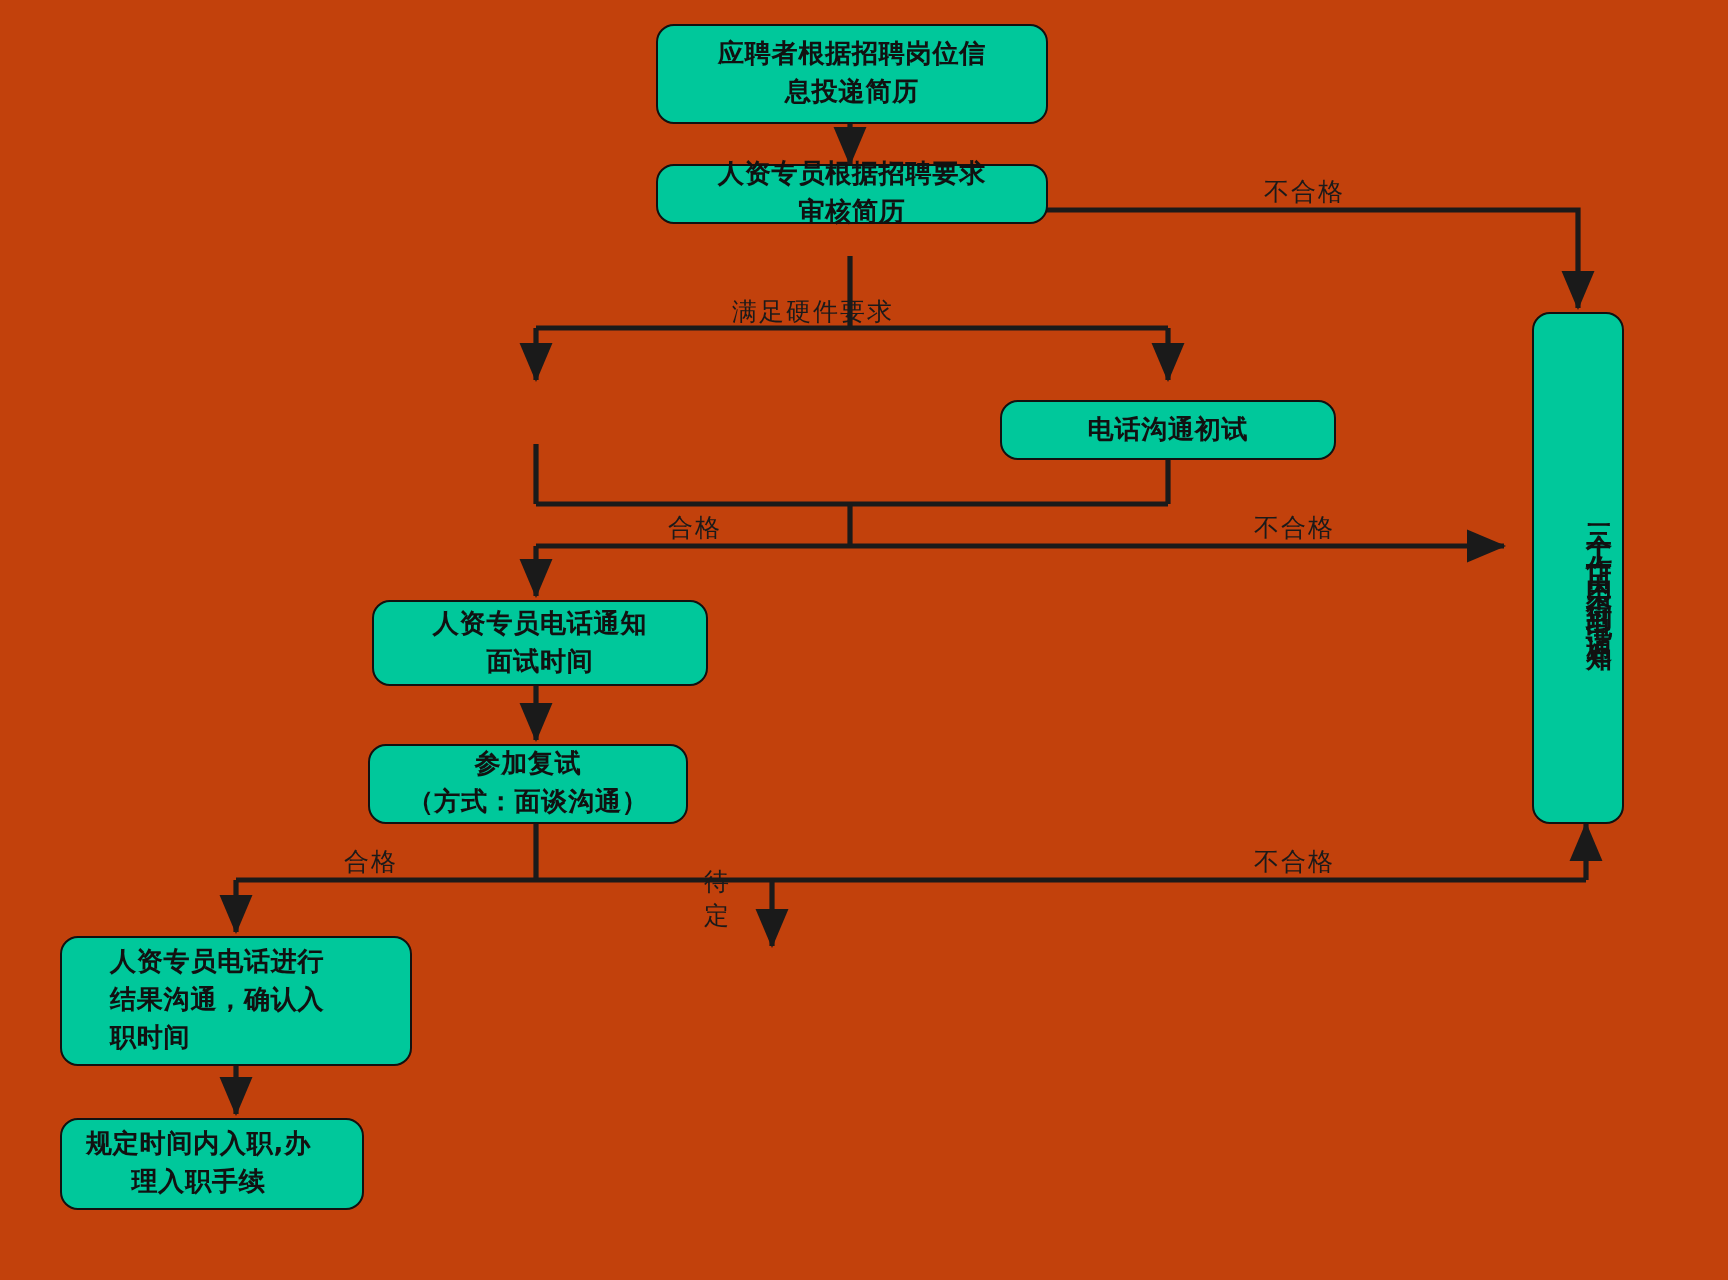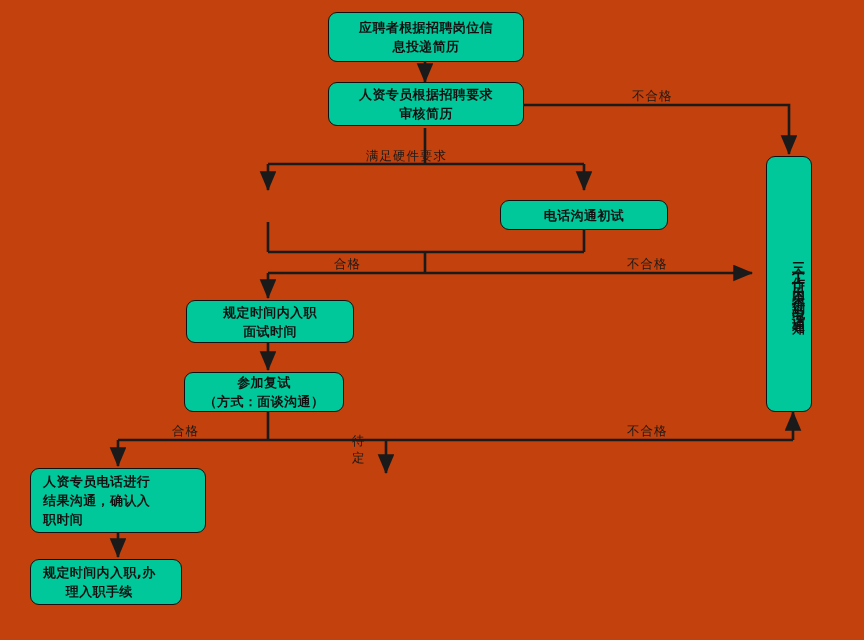--- a/index.html
+++ b/index.html
@@ -117,41 +117,41 @@
 
       <path d="M118,533 L118,557" marker-end="url(#ah)"></path>
     </g>
   </svg>
 
   <div class="node" style="left:328px; top:12px; width:196px; height:50px;">
     <span class="txt">应聘者根据招聘岗位信
 息投递简历</span>
   </div>
 
-  <div class="node" style="left:328px; top:82px; width:196px; height:44px;">
+  <div class="node" style="left:328px; top:82px; width:196px; height:30px;">
     <span class="txt">人资专员根据招聘要求
 审核简历</span>
   </div>
 
 
   <div class="node" style="left:500px; top:200px; width:168px; height:30px;">
     <span class="txt">电话沟通初试</span>
   </div>
 
   <div class="node" style="left:186px; top:300px; width:168px; height:43px;">
-    <span class="txt">规定时间内入职
+    <span class="txt">人资专员电话通知
 面试时间</span>
   </div>
 
   <div class="node" style="left:184px; top:372px; width:160px; height:40px;">
     <span class="txt">参加复试
 （方式：面谈沟通）</span>
   </div>
 
-  <div class="node left-align" style="left:30px; top:468px; width:176px; height:65px; padding-left:12px;">
+  <div class="node left-align" style="left:30px; top:468px; width:176px; height:65px; padding-left:24px;">
     <span class="txt">人资专员电话进行
 结果沟通，确认入
 职时间</span>
   </div>
 
   <div class="node left-align" style="left:30px; top:559px; width:152px; height:46px; padding-left:12px;text-align:center;">
     <span class="txt">规定时间内入职,办
 理入职手续</span>
   </div>
 

